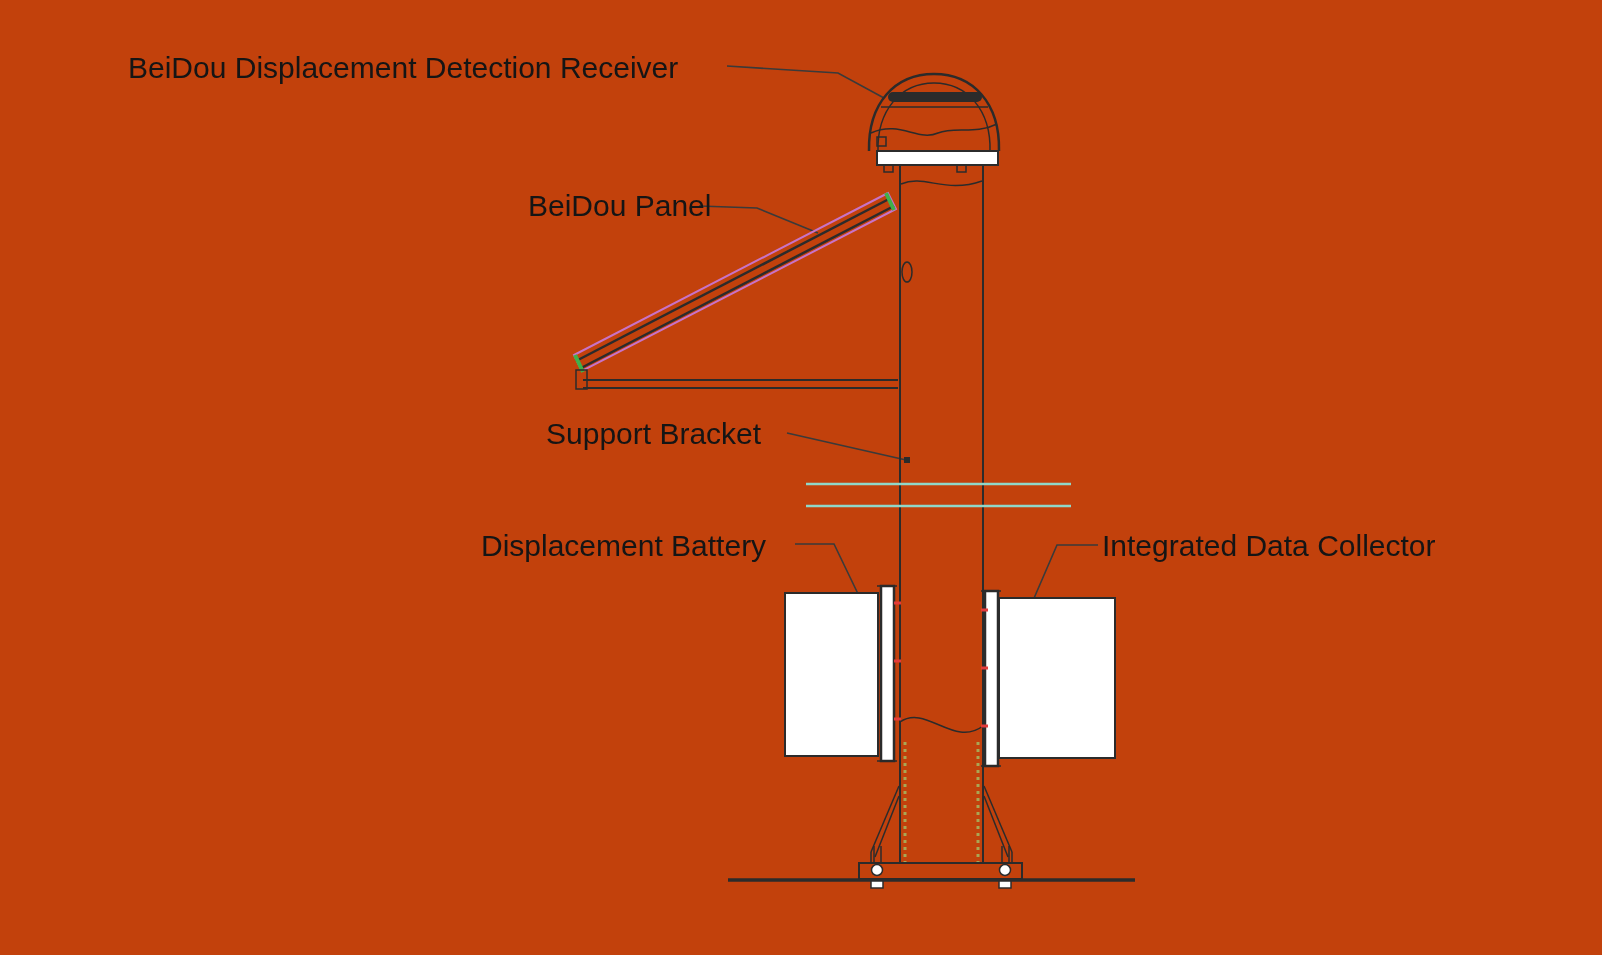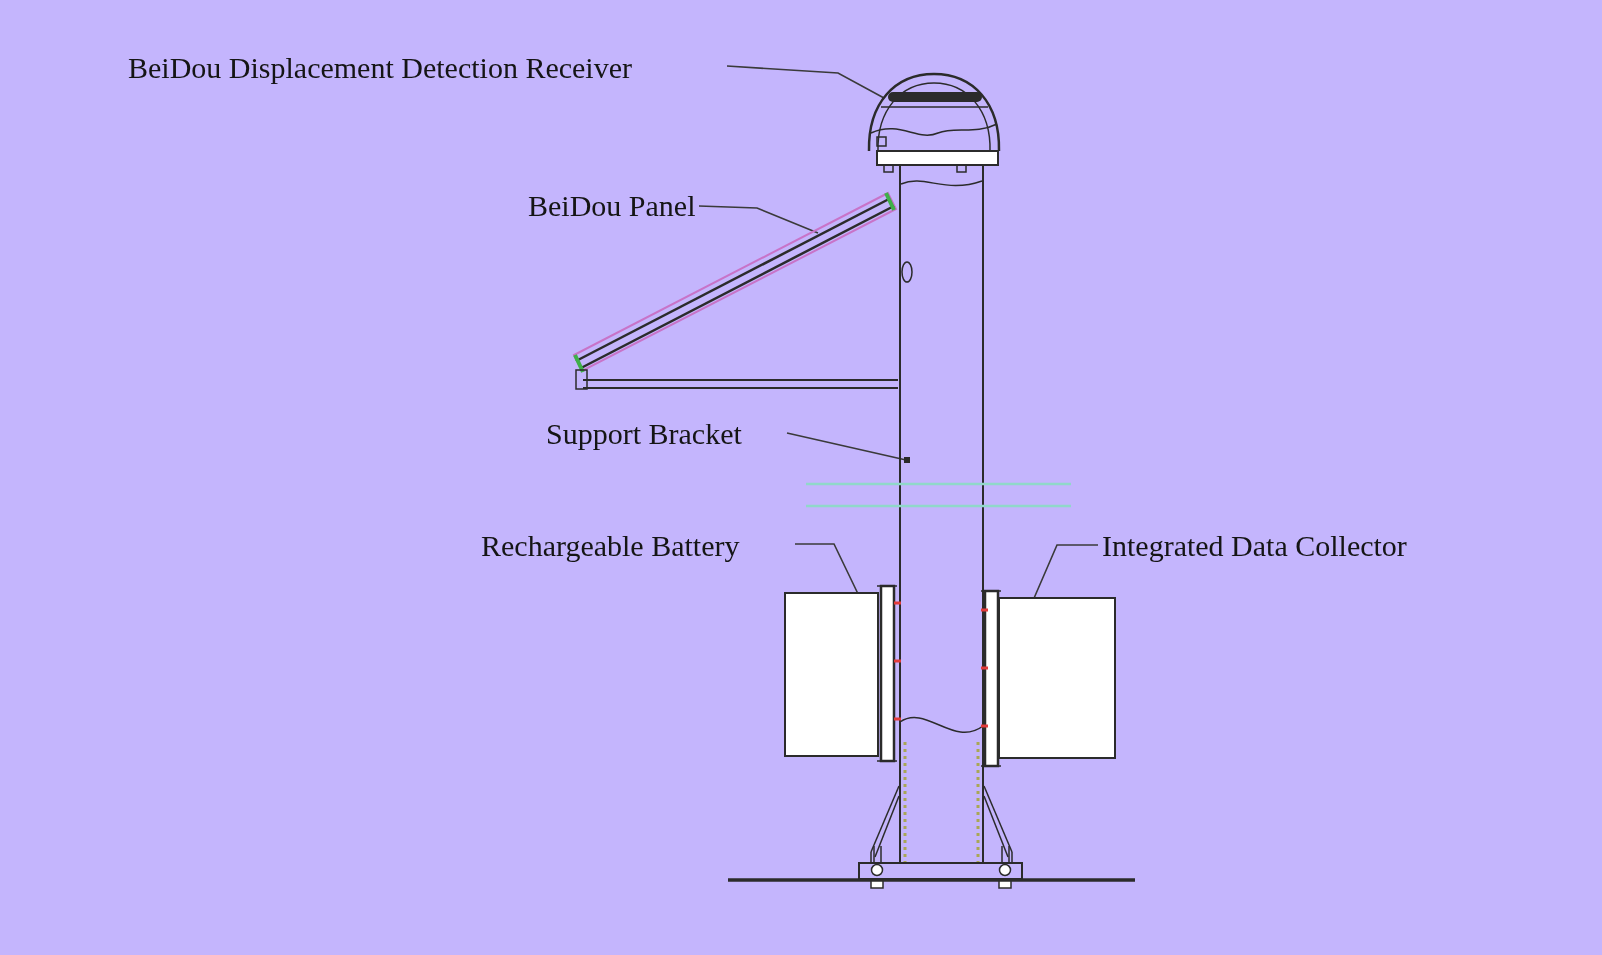--- a/index.html
+++ b/index.html
@@ -1,20 +1,20 @@
 <!DOCTYPE html>
 <html style="--line: #2b2b2b; --text: #151515; --solar-outline: #c873c8; --accent-green: #3fb04a; --break-line: #90d8c9; --base-fill: #dedc96; --base-dot: #a9a755; --marker-red: #e23b3b;"><head>
 <meta charset="utf-8">
 <style>
   html,body{margin:0;padding:0;background:#ffffff;}
   .stage{
     position:relative;
     width:1602px;height:955px;
-    background:#c4b5fd;
-    font-family:Liberation Serif, serif;
+    background:#c2410c;
+    font-family:Liberation Sans, sans-serif;
     overflow:hidden;
   }
   .stage svg{position:absolute;inset:0;}
   .label{
     position:absolute;
     font-size:30px;
     line-height:1.15;
     color:var(--text,#151515);
     white-space:nowrap;
   }
@@ -139,17 +139,17 @@
       <line class="s" x1="728" y1="880" x2="1135" y2="880" style="stroke-width:3.5"></line>
     </g>
   </svg>
 
   <div class="label" style="left:128px;top:51px;">BeiDou Displacement Detection Receiver</div>
 
   <div class="label" style="left:528px;top:189px;">BeiDou Panel</div>
 
   <div class="label" style="left:546px;top:417px;text-align:center;">Support Bracket</div>
 
-  <div class="label" style="left:481px;top:529px;">Rechargeable Battery</div>
+  <div class="label" style="left:481px;top:529px;">Displacement Battery</div>
 
   <div class="label" style="left:1102px;top:529px;">Integrated Data Collector</div>
 
 </div>
 
 </body></html>

